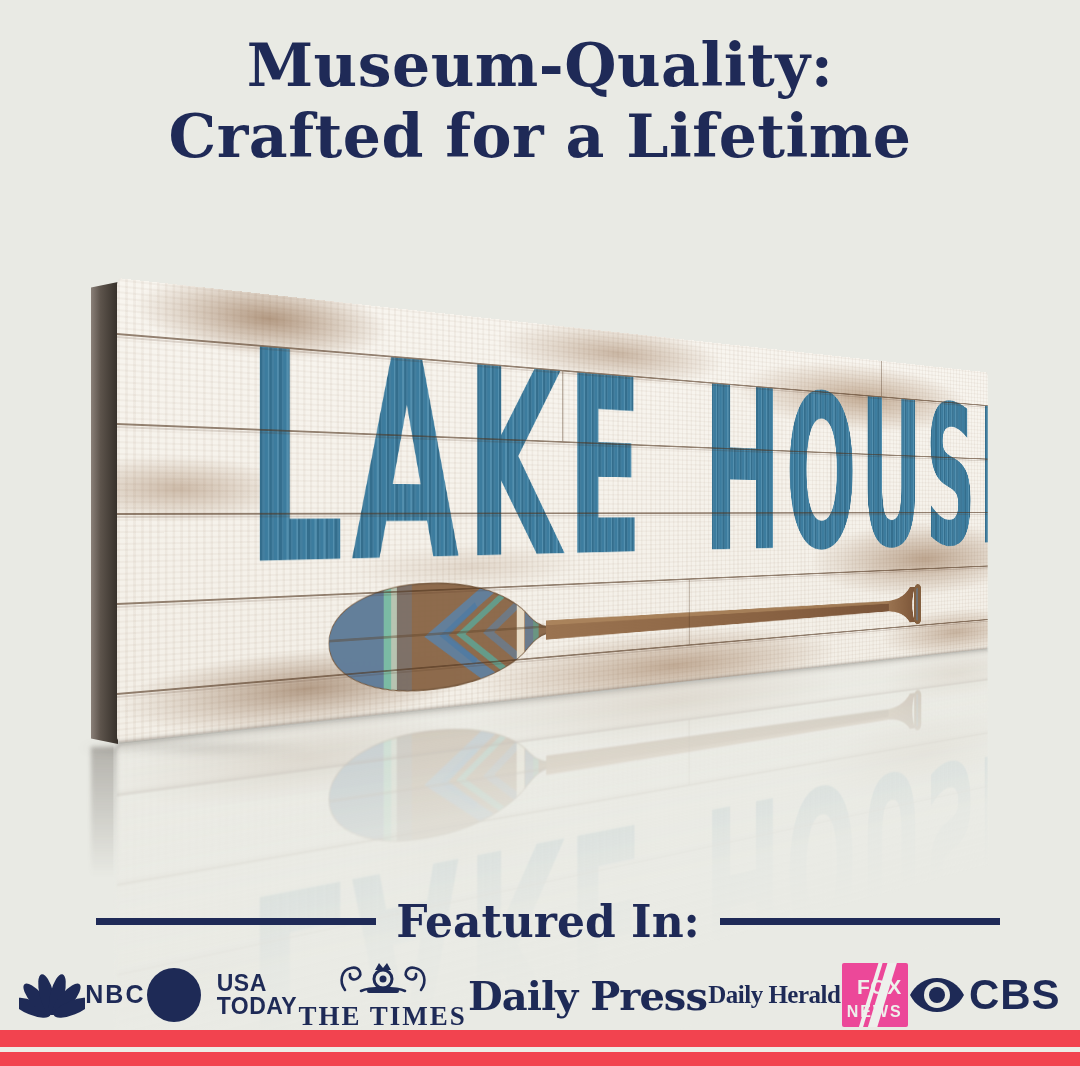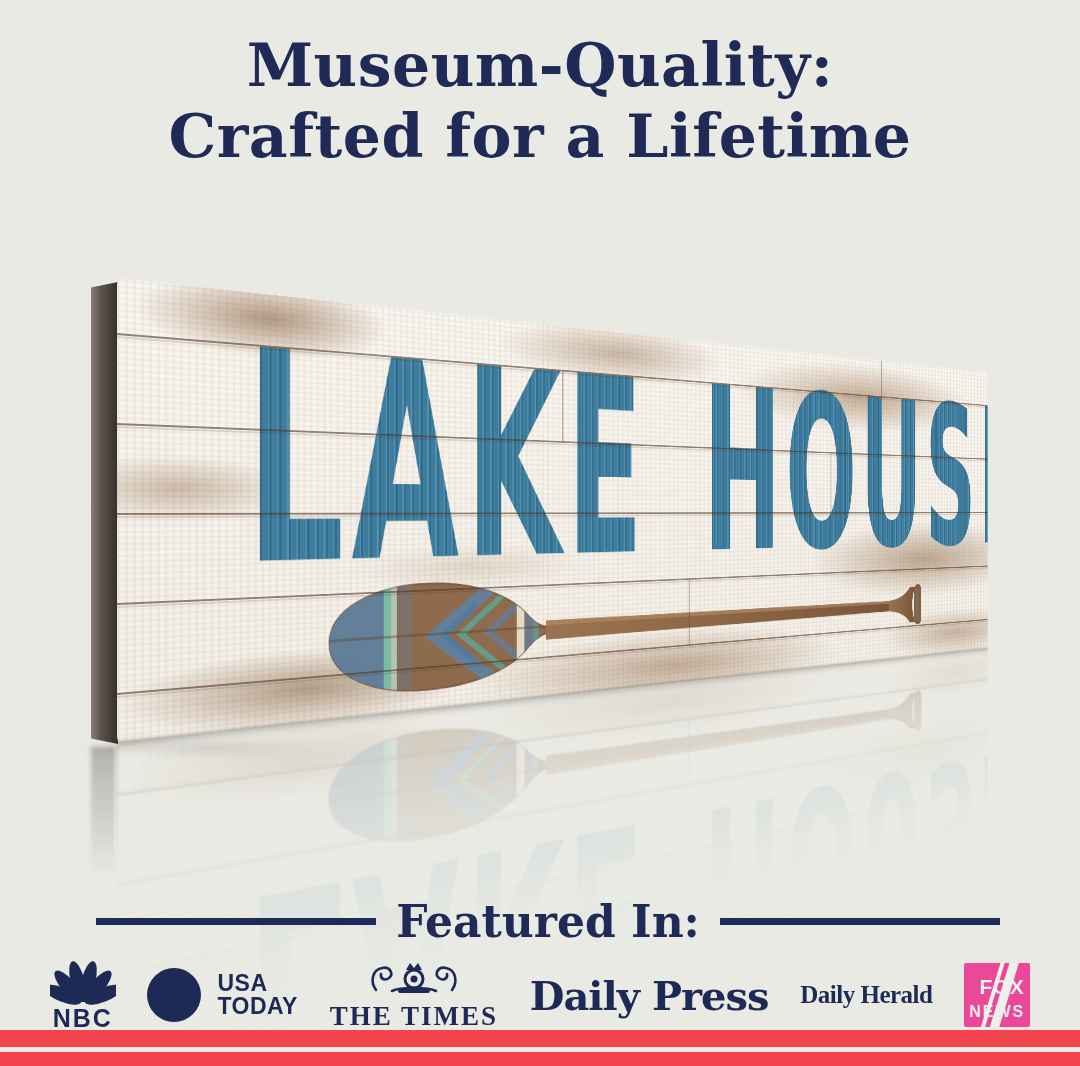--- a/index.html
+++ b/index.html
@@ -125,21 +125,21 @@
   }
 
   
   .logos{
     position:absolute; top:948px; left:18px; right:18px; height:94px;
     display:flex; align-items:center; justify-content:space-evenly;
     color:#1e2a56;
   }
   .logo{ display:flex; align-items:center; }
 
-  .nbc{ flex-direction:column; }
+  .nbc{ flex-direction:row; }
   .nbc-text{ font-weight:bold; font-size:25px; letter-spacing:2px; margin-top:-2px; }
 
   .usatoday{ gap:16px; }
   .usa-circle{ width:54px; height:54px; border-radius:50%; background:#1e2a56; }
   .usa-text{ font-weight:bold; font-size:23px; line-height:.98; letter-spacing:.5px; }
 
   .times{ flex-direction:column; }
   .times-text{ font-family:"Liberation Serif", serif; font-weight:bold; font-size:27px; letter-spacing:2px; margin-top:1px; }
 
   .dailypress{ font-family:"DejaVu Serif", serif; font-weight:bold; font-size:40px; letter-spacing:-1px; }
@@ -348,20 +348,28 @@
 
     <div class="logo dailyherald">Daily Herald</div>
 
     <div class="logo fox">
       <div class="beam b1"></div>
       <div class="beam b2"></div>
       <div class="fox-word">FOX</div>
       <div class="fox-news">NEWS</div>
     </div>
 
+    <div class="logo cbs">
+      <svg width="56" height="36" viewBox="0 0 56 36">
+        <path d="M28,1 C40,1 50,8 55,18 C50,28 40,35 28,35 C16,35 6,28 1,18 C6,8 16,1 28,1 Z" fill="#1e2a56"></path>
+        <circle cx="28" cy="18" r="13" fill="#e9eae4"></circle>
+        <circle cx="28" cy="18" r="8" fill="#1e2a56"></circle>
+      </svg>
+      <div class="cbs-text">CBS</div>
+    </div>
   </div>
 
   <div class="stripes">
     <div class="stripe-red1"></div>
     <div class="stripe-gap"></div>
     <div class="stripe-red2"></div>
   </div>
 
 </div>
 

